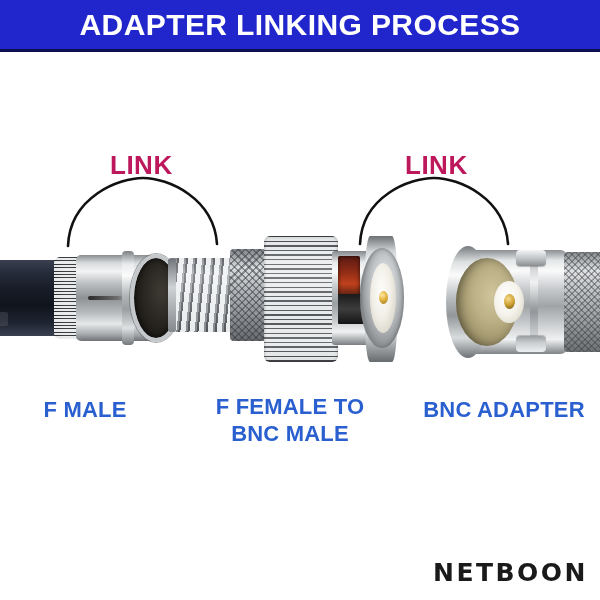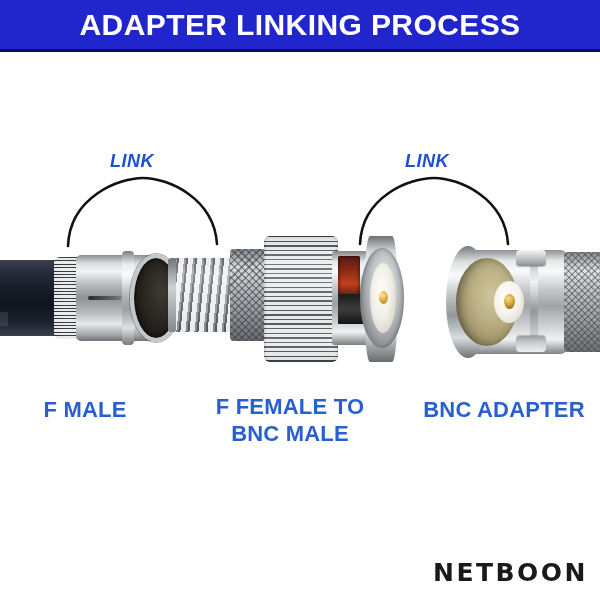--- a/index.html
+++ b/index.html
@@ -40,27 +40,26 @@
     font-weight: bold;
     letter-spacing: 0.4px;
     line-height: 1;
     white-space: nowrap;
     font-family: "Liberation Sans", sans-serif;
   }
 
   
   .link-label {
     position: absolute;
-    color: #1d4ed8;
-    font-size: 18px;
+    color: #be185d;
+    font-size: 26px;
     font-weight: bold;
     letter-spacing: 0.5px;
     line-height: 1;
     white-space: nowrap;
-    font-style: italic;
   }
   #link-label-1 { left: 110px; top: 152px; }
   #link-label-2 { left: 405px; top: 152px; }
 
   
   .arc-layer {
     position: absolute;
     left: 0;
     top: 0;
     width: 600px;

